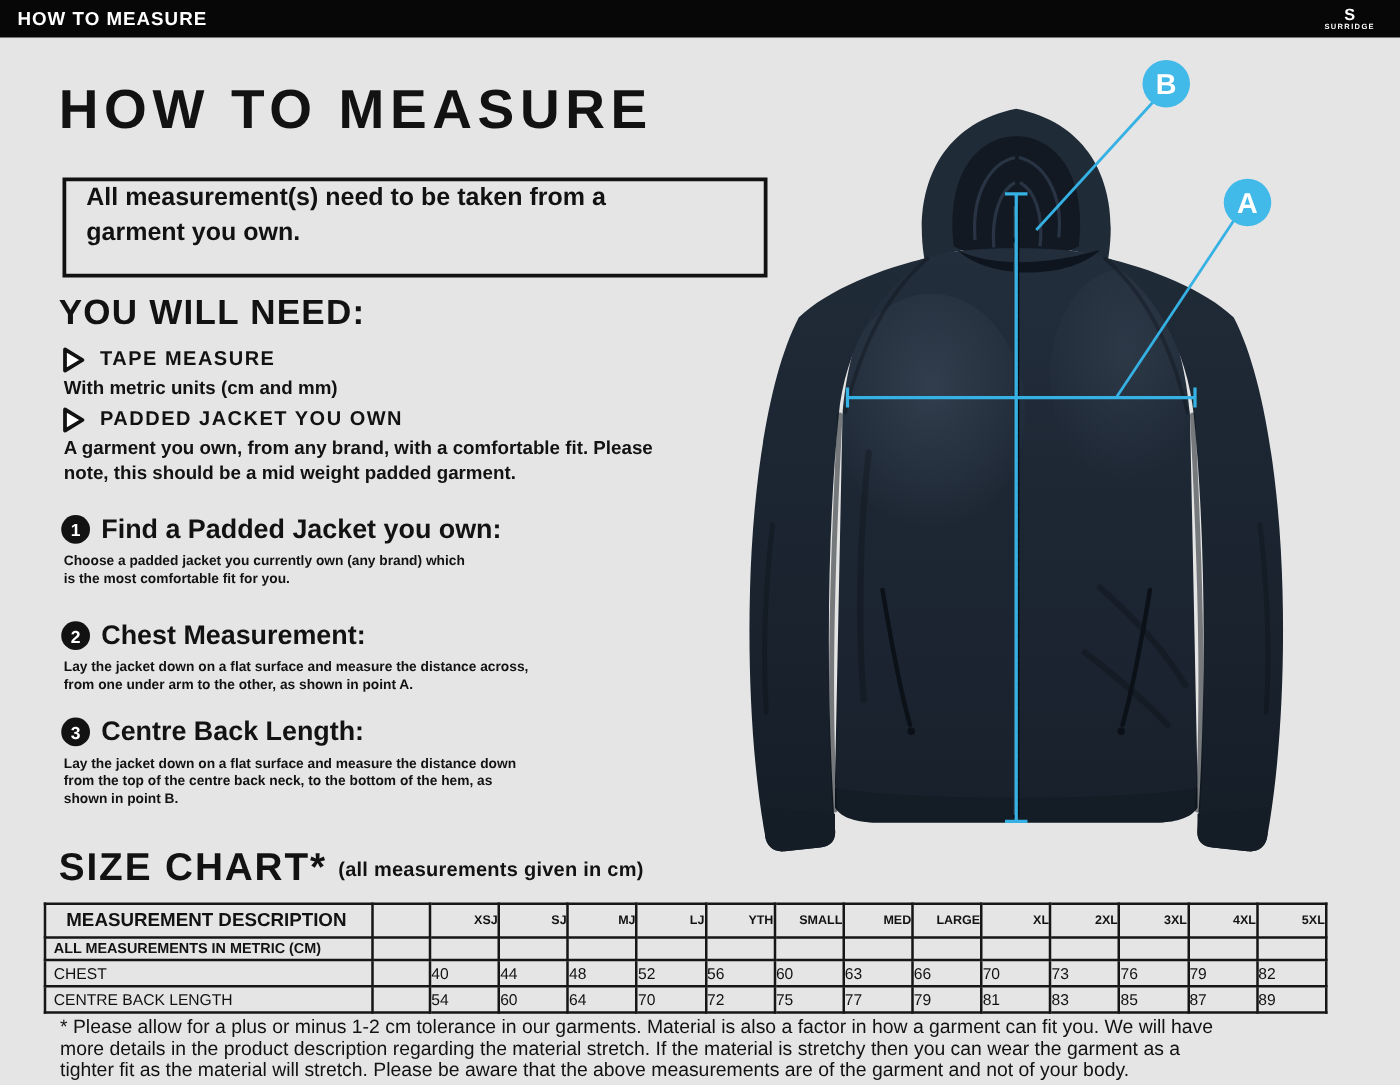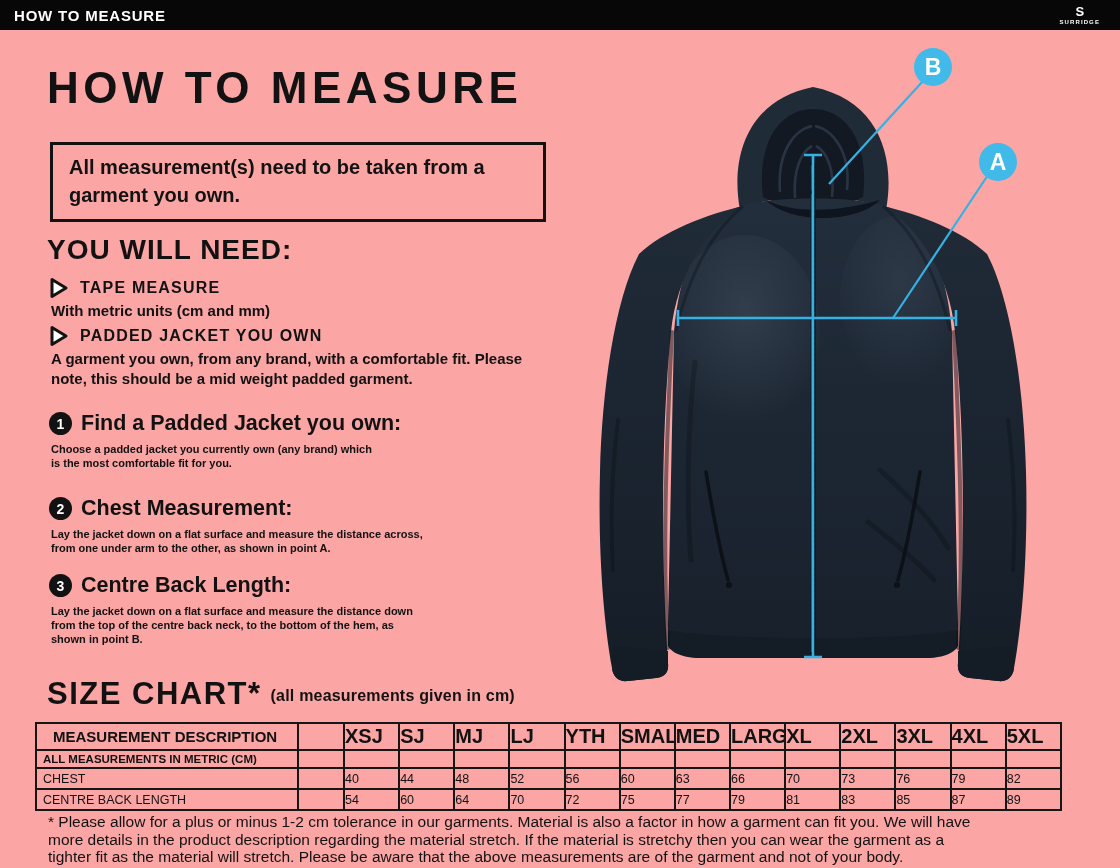--- a/index.html
+++ b/index.html
@@ -1,34 +1,34 @@
 <!DOCTYPE html>
 <html><head>
 <meta charset="utf-8">
 <style>
   html,body { margin:0; padding:0; background:#ffffff; }
   .page {
-    position:relative; width:1120px; height:868px; background:#fca5a5;
+    position:relative; width:1120px; height:868px; background:#e5e5e5;
     font-family:"Liberation Sans","DejaVu Sans",sans-serif; color:#121212; overflow:hidden;
   }
   
   .topbar {
     position:absolute; top:0; left:0; width:1120px; height:30px; background:#070707;
     display:flex; align-items:center; justify-content:space-between; box-sizing:border-box;
     padding:0 14px; color:#fff;
   }
   .topbar-title { font-size:15px; font-weight:700; letter-spacing:0.8px; }
   .brand { display:flex; flex-direction:column; align-items:center; line-height:1; padding-right:6px; }
   .brand-s { font-size:13px; font-weight:800; letter-spacing:0; }
   .brand-name { font-size:6px; font-weight:700; letter-spacing:1.1px; margin-top:1px; }
   
   .page-title { position:absolute; left:47px; top:63px; margin:0; font-size:44px; font-weight:800; letter-spacing:4.5px; white-space:nowrap; }
   .notice-box {
-    position:absolute; left:50px; top:142px; width:496px; height:80px; box-sizing:border-box;
-    border:3px solid #121212; display:flex; align-items:center; padding:0 16px;
+    position:absolute; left:50px; top:142px; width:564px; height:80px; box-sizing:border-box;
+    border:3px solid #121212; display:flex; padding:0 16px;
     font-size:20px; font-weight:700; line-height:1.38; white-space:pre-line;
   }
   .ywn-heading { position:absolute; left:47px; top:234px; margin:0; font-size:28px; font-weight:800; letter-spacing:1px; }
   .need-item { position:absolute; left:49px; }
   .need-item.one { top:277px; } .need-item.two { top:325px; }
   .need-title { display:flex; align-items:center; gap:11px; font-size:16px; font-weight:800; letter-spacing:1.2px; white-space:nowrap; }
   .need-desc { margin:2px 0 0 2px; font-size:15px; font-weight:700; line-height:1.32; white-space:pre-line; }
   
   .step { position:absolute; left:49px; }
   .step.s1 { top:411px; } .step.s2 { top:496px; } .step.s3 { top:573px; }
@@ -36,21 +36,21 @@
   .step-num {
     width:23px; height:23px; border-radius:50%; background:#121212; color:#fff; flex:0 0 23px;
     display:flex; align-items:center; justify-content:center; font-size:14px; font-weight:800;
   }
   .step-desc { margin:7px 0 0 2px; font-size:11px; font-weight:700; line-height:1.26; white-space:pre-line; }
   
   .sc-heading { position:absolute; left:47px; top:676px; margin:0; font-size:31px; font-weight:800; letter-spacing:1.5px; white-space:nowrap; }
   .sc-subtitle { font-size:16px; font-weight:700; letter-spacing:0.2px; margin-left:9px; position:relative; top:-3px; }
   .size-table { position:absolute; left:35px; top:722px; width:1025px; border-collapse:collapse; table-layout:fixed; }
   .size-table th, .size-table td { border:2px solid #161616; padding:0; overflow:hidden; white-space:nowrap; }
-  .size-table thead th { height:25px; font-size:20px; font-weight:700; text-align:left; }
+  .size-table thead th { height:25px; font-size:10px; font-weight:700; text-align:right; }
   .size-table thead th.desc-col { text-align:left; padding-left:16px; font-size:15px; }
   .size-table tbody td { height:19px; font-size:12.5px; text-align:left; }
   .size-table tbody td.label-col { text-align:left; padding-left:6px; }
   .size-table tbody tr.metric-row td { font-weight:700; font-size:11.5px; height:16px; }
   
   .footnote { position:absolute; left:48px; top:813px; width:1075px; margin:0; font-size:15.5px; font-weight:400; line-height:1.14; white-space:pre-line; color:#121212; }
   
   .jacket { position:absolute; left:575px; top:40px; }
   .marker-letter { font-family:"Liberation Sans","DejaVu Sans",sans-serif; font-size:23px; font-weight:800; fill:#ffffff; text-anchor:middle; }
 </style>

